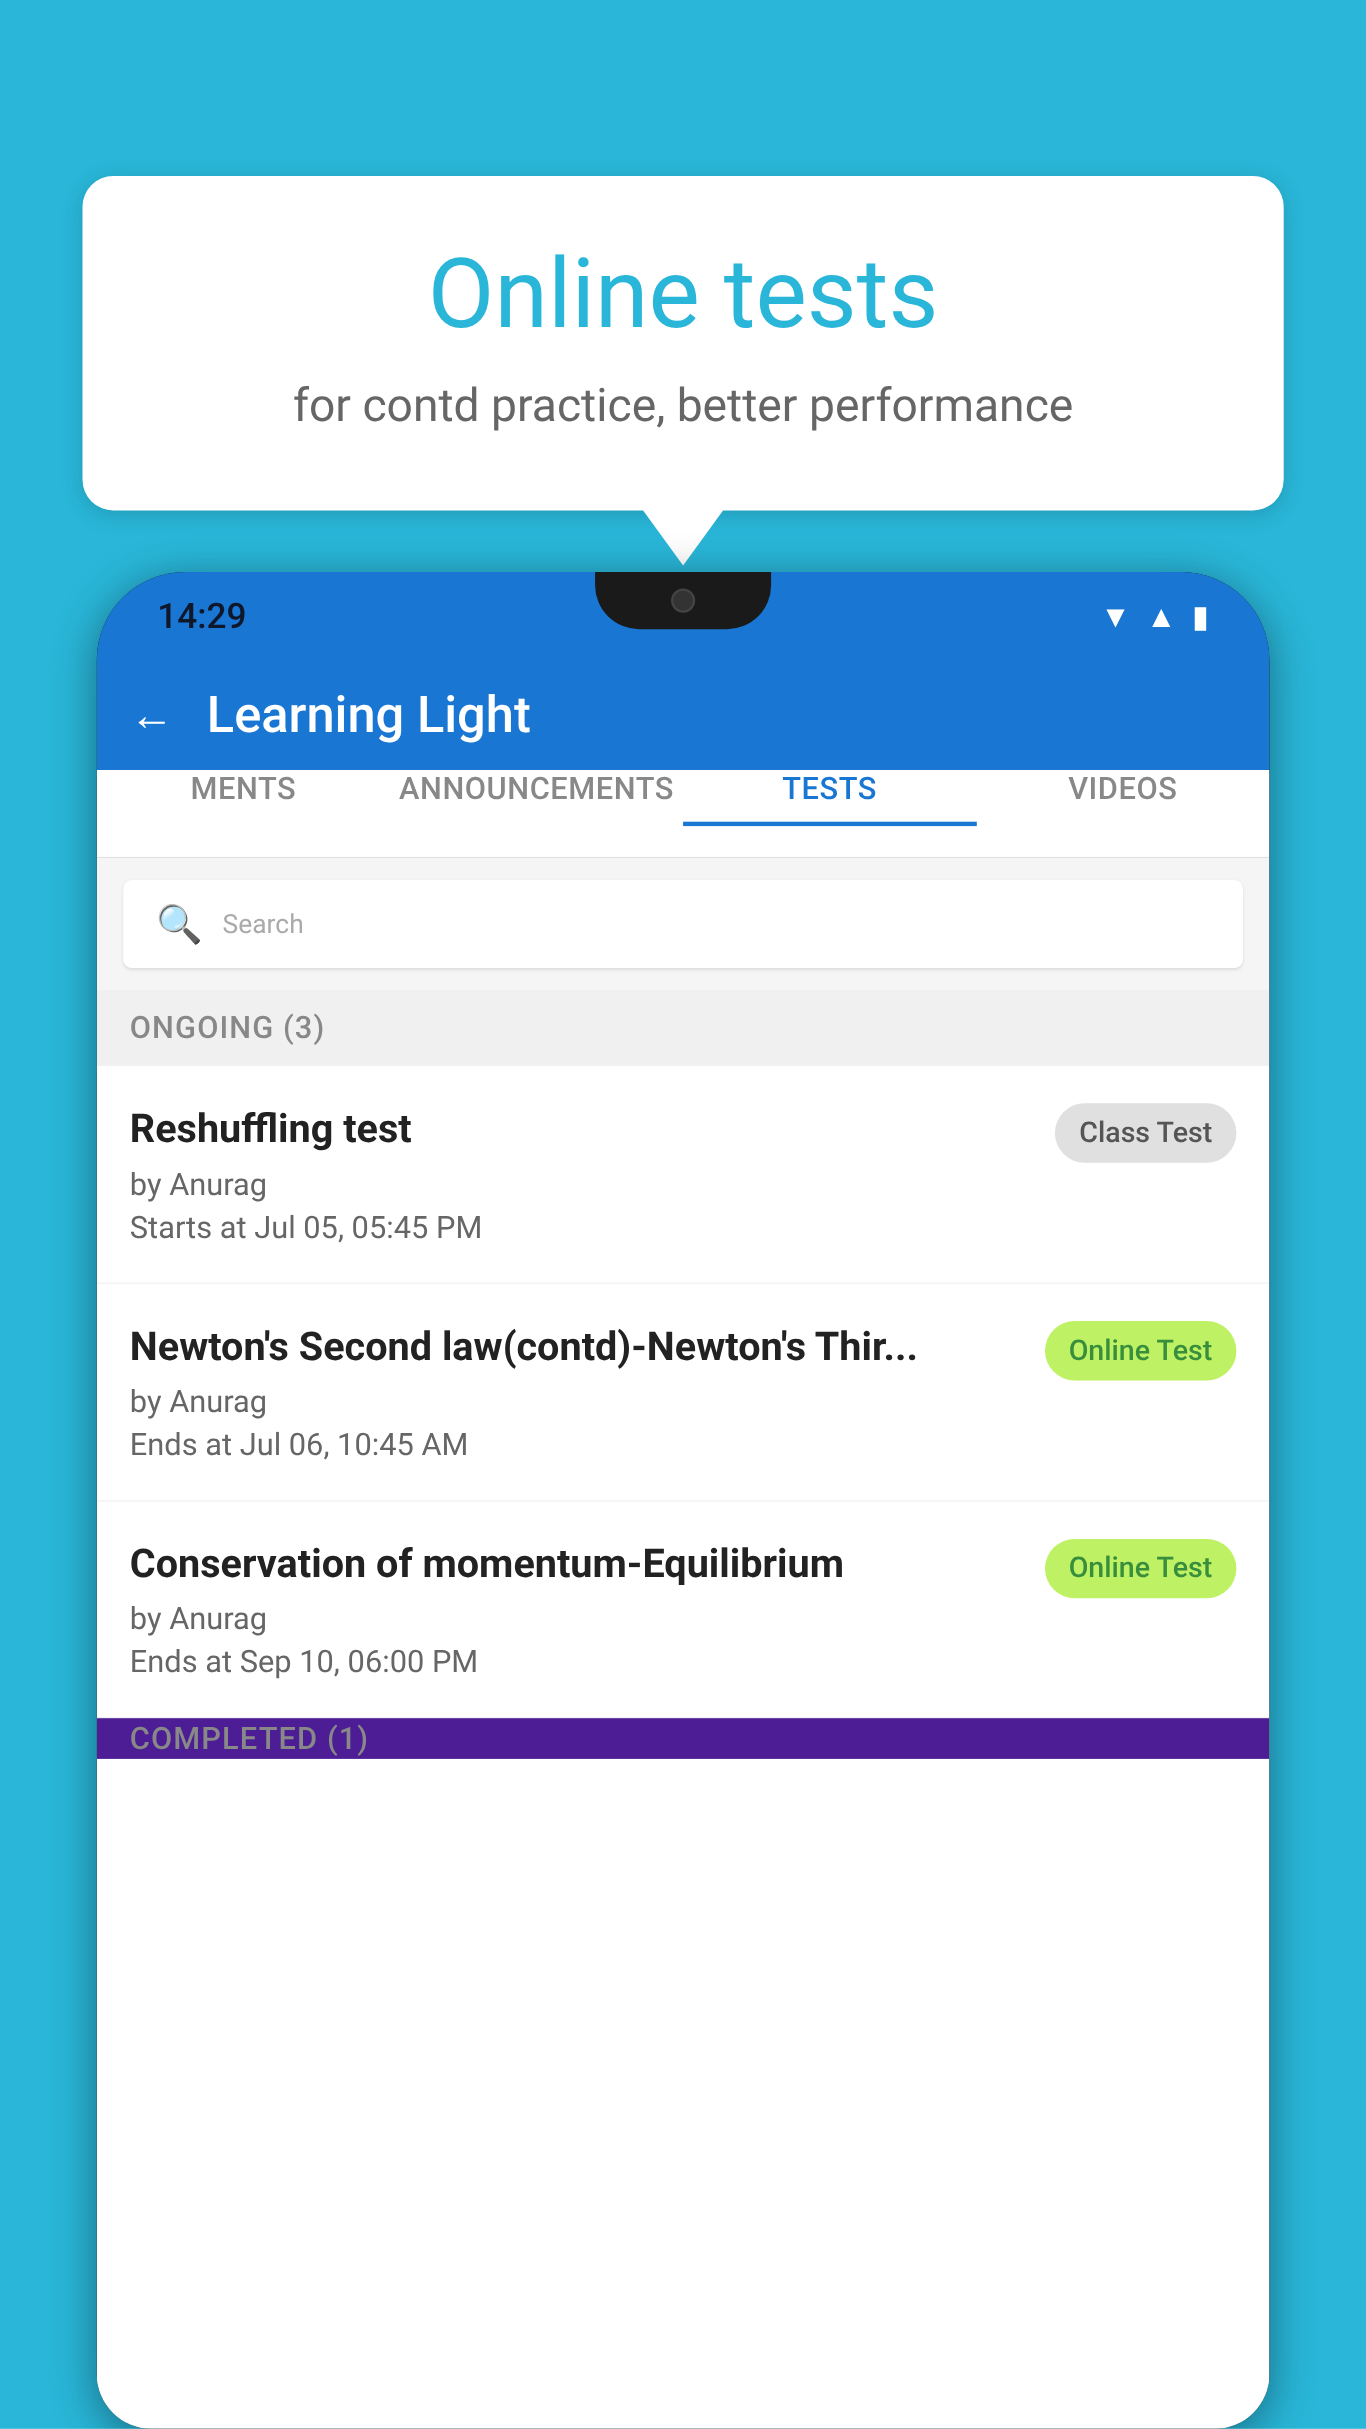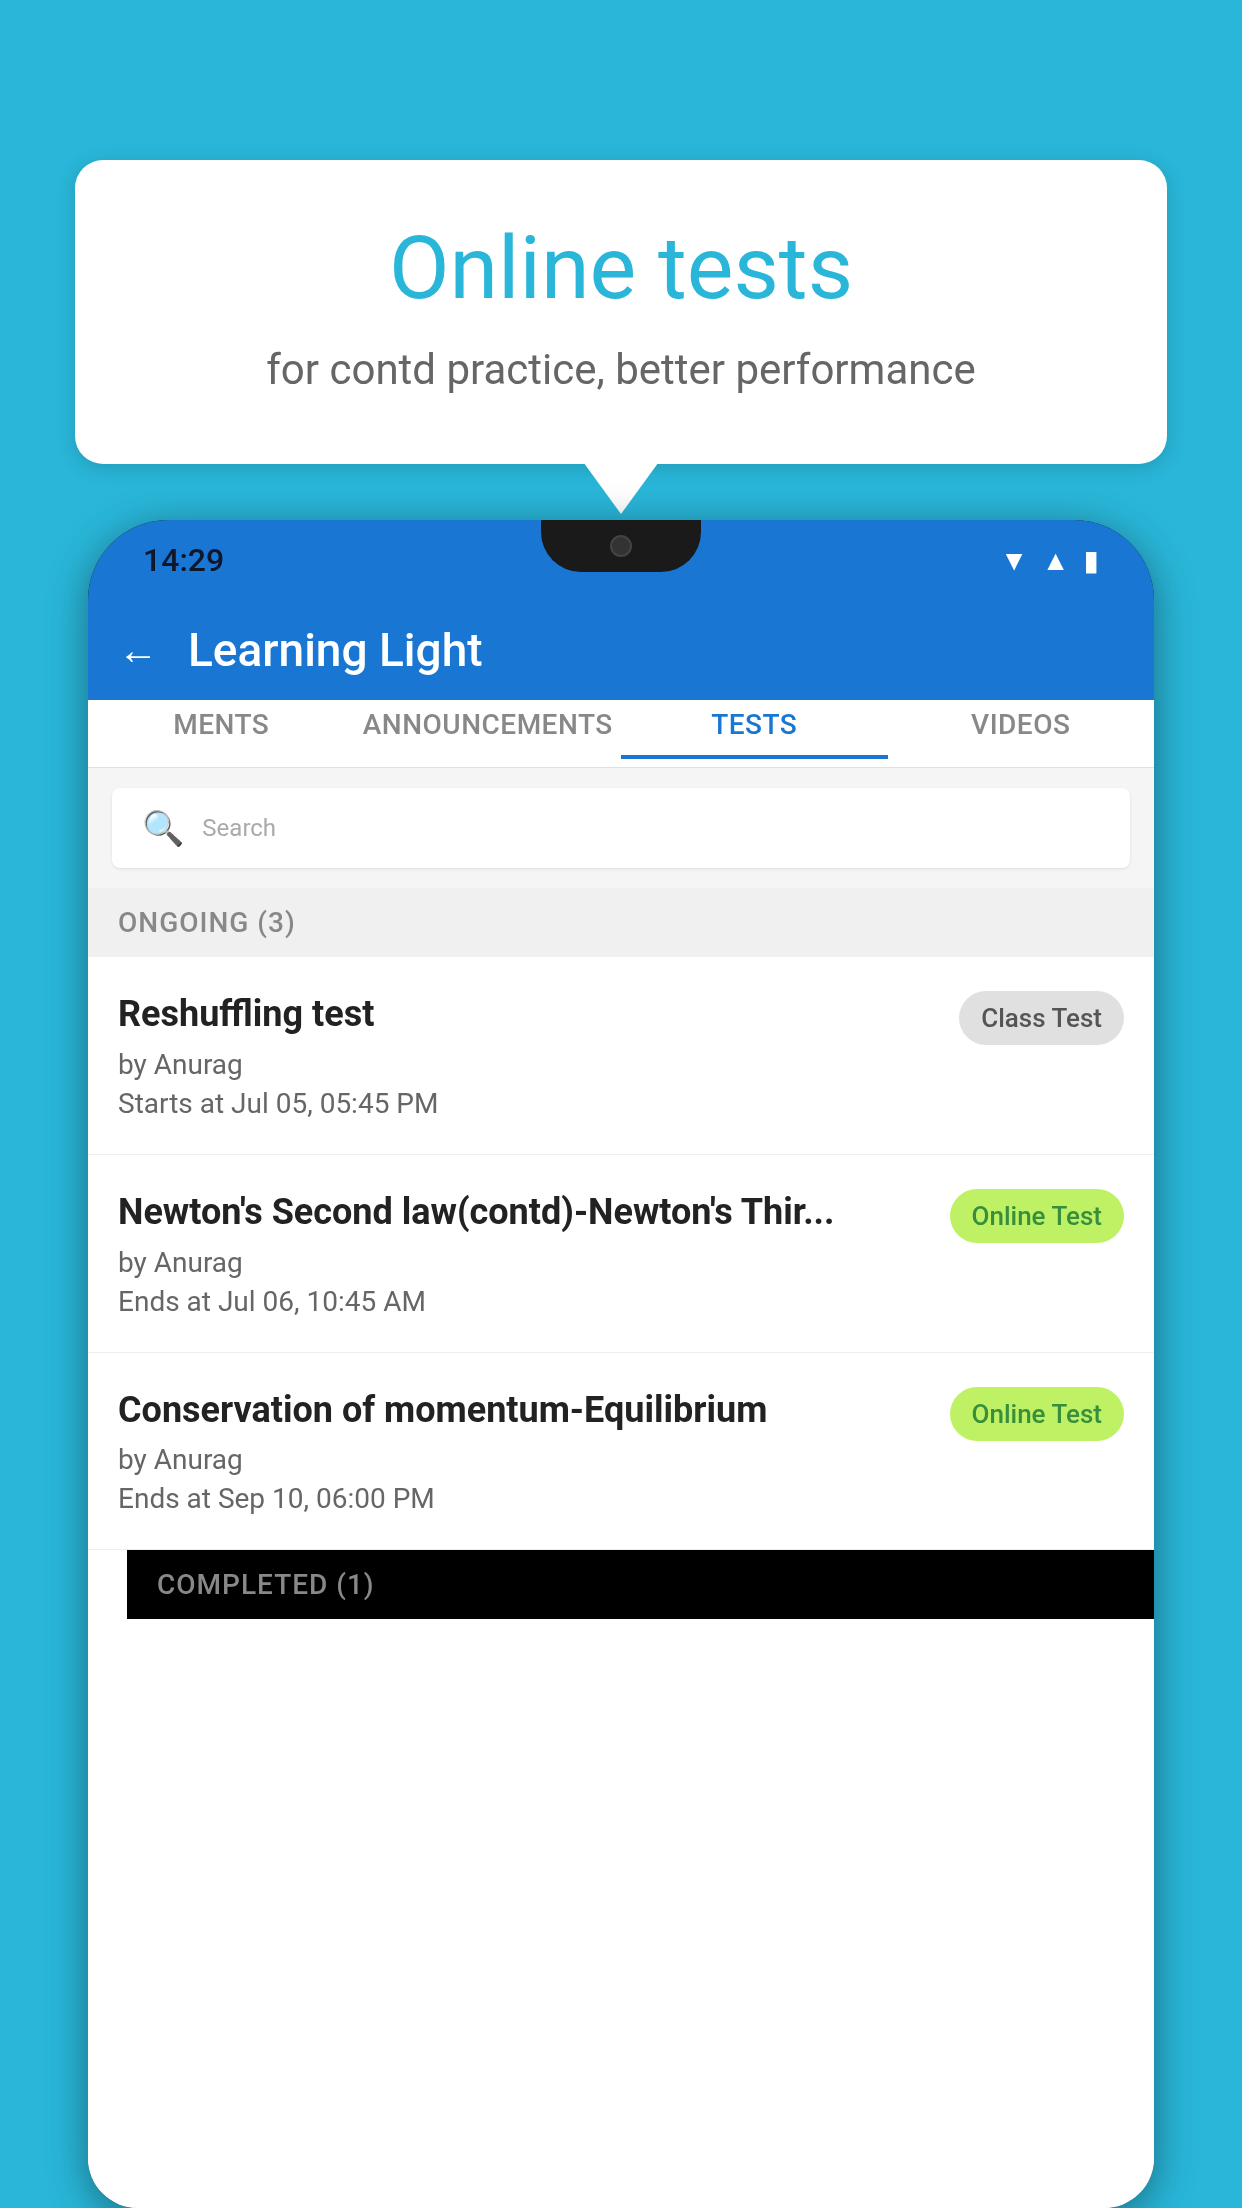--- a/index.html
+++ b/index.html
@@ -137,22 +137,22 @@
       color: #ffffff;
       font-size: 46px;
       font-weight: 500;
     }
 
     
     .tab-bar {
       background: #ffffff;
       display: flex;
       border-bottom: 1px solid #e0e0e0;
-      height: 68px;
-      align-items: center;
+      height: 80px;
+      align-items: flex-start;
     }
 
     .tab-item {
       flex: 1;
       text-align: center;
       padding-bottom: 18px;
       font-size: 28px;
       font-weight: 500;
       color: #888888;
       letter-spacing: 0.5px;
@@ -280,23 +280,22 @@
     }
 
     .phone-inner {
       background: #ffffff;
       height: 100%;
       overflow: hidden;
     }
 
     
     .completed-header {
-      background: #000000;
-      padding: 18px 30px;
-      margin-left: 39px;
+      background: #4c1d95;
+      padding: 2px 30px;
     }
 
     .completed-label {
       color: #888888;
       font-size: 28px;
       font-weight: 500;
       letter-spacing: 1px;
     }
   </style>
 </head>

